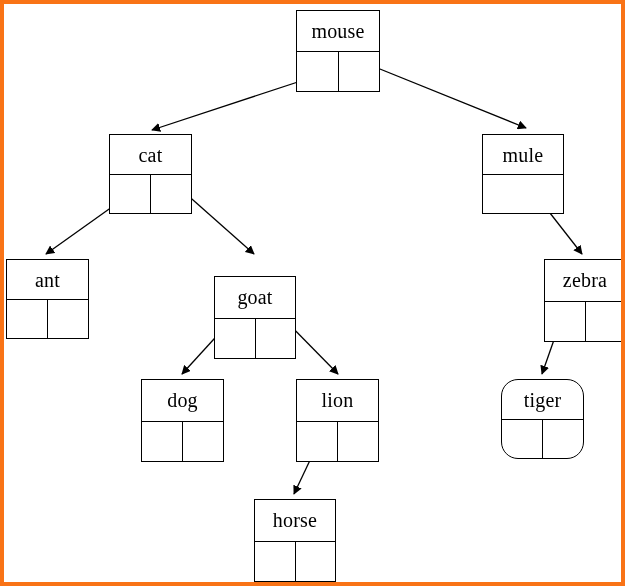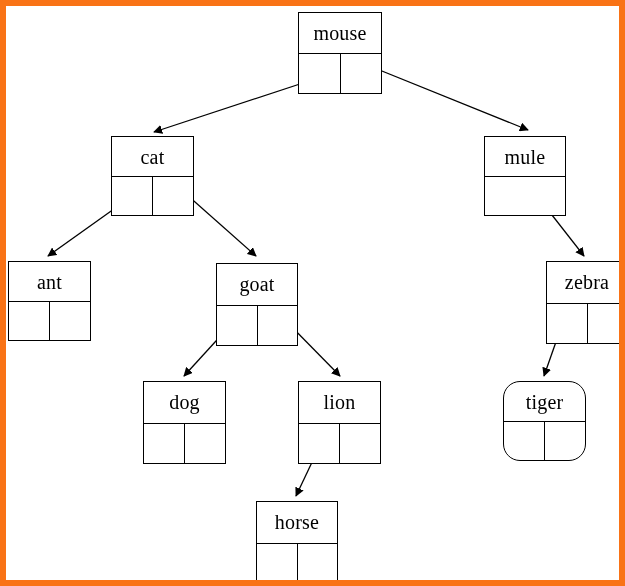--- a/index.html
+++ b/index.html
@@ -6,21 +6,21 @@
   html, body {
     margin: 0;
     padding: 0;
     background: #ffffff;
   }
   #canvas {
     position: relative;
     width: 625px;
     height: 586px;
     background: #ffffff;
-    border: 6px solid #f97316;
+    border: 4px solid #f97316;
     box-sizing: border-box;
     overflow: hidden;
     font-family: "Liberation Serif", "DejaVu Serif", serif;
   }
   #edge-layer {
     position: absolute;
     left: 0;
     top: 0;
     width: 625px;
     height: 586px;
@@ -105,21 +105,21 @@
           <div class="ptr right"></div>
         </div>
       </div>
       <div class="node" style="left: 2px; top: 255px; width: 83px; height: 80px;">
         <div class="node-label">ant</div>
         <div class="node-pointers">
           <div class="ptr left"></div>
           <div class="ptr right"></div>
         </div>
       </div>
-      <div class="node" style="left: 210px; top: 257px; width: 82px; height: 83px;">
+      <div class="node" style="left: 210px; top: 272px; width: 82px; height: 83px;">
         <div class="node-label">goat</div>
         <div class="node-pointers">
           <div class="ptr left"></div>
           <div class="ptr right"></div>
         </div>
       </div>
       <div class="node" style="left: 540px; top: 255px; width: 82px; height: 83px;">
         <div class="node-label">zebra</div>
         <div class="node-pointers">
           <div class="ptr left"></div>

